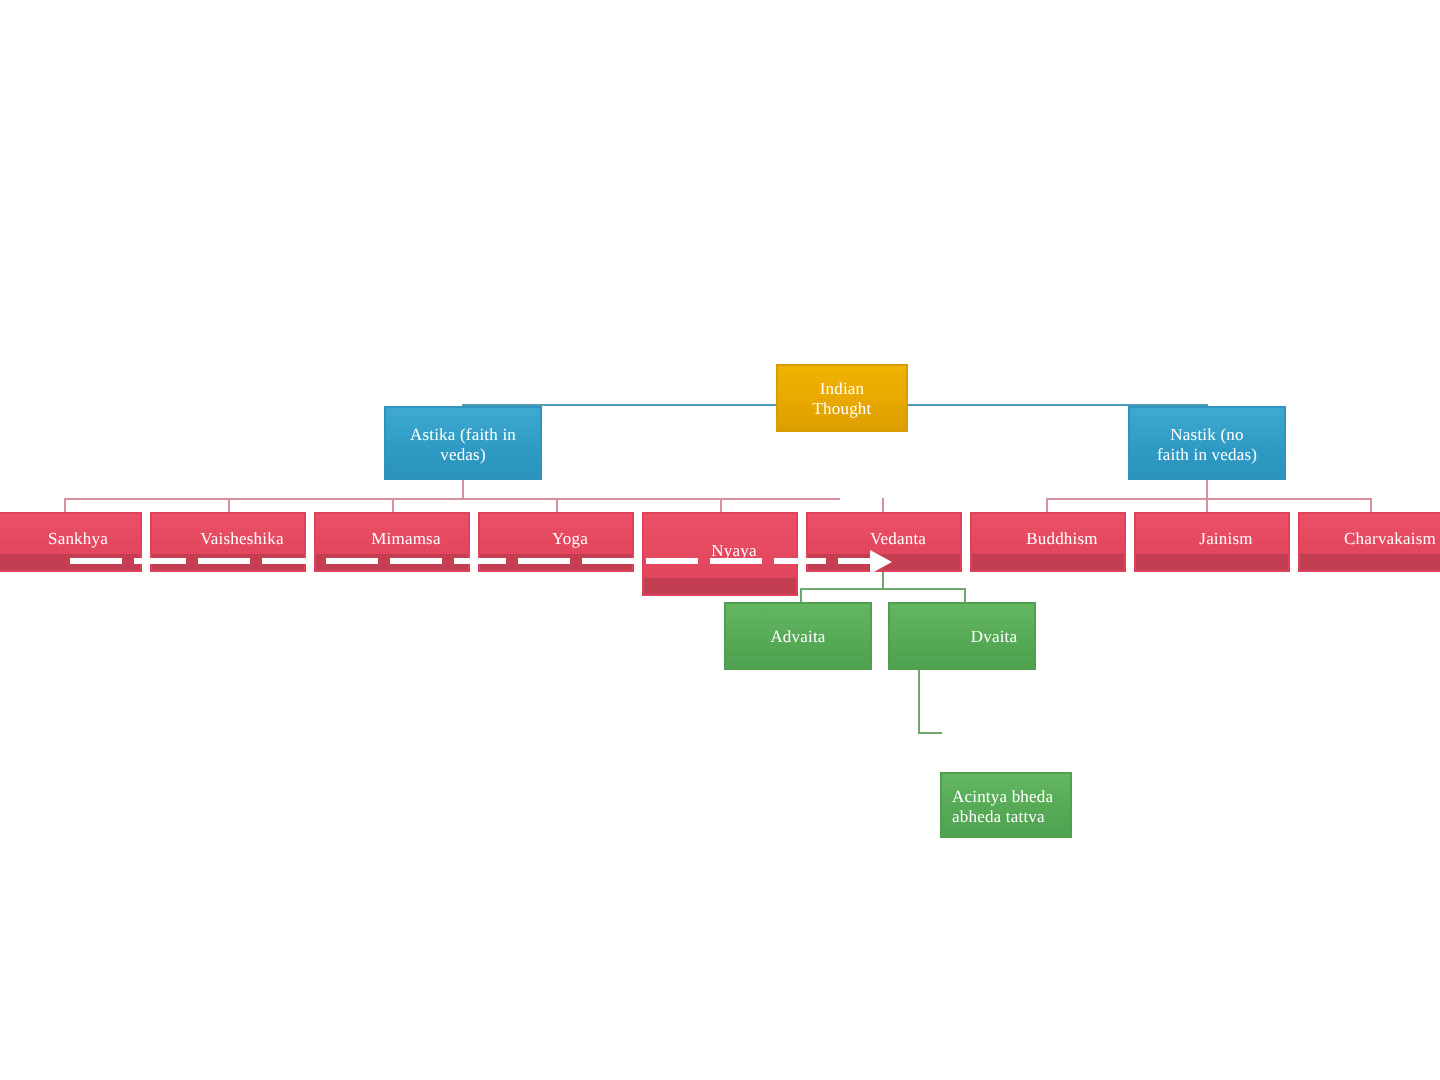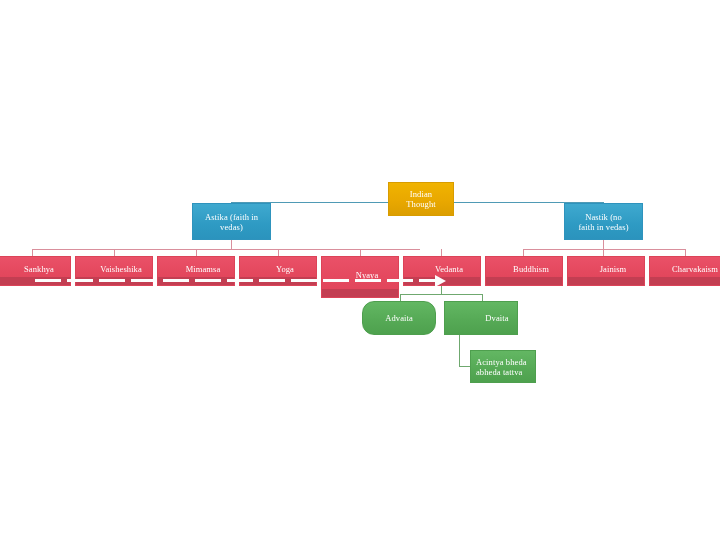--- a/index.html
+++ b/index.html
@@ -47,21 +47,21 @@
     position:absolute;left:0;right:0;bottom:0;height:8px;
     background:#c33e52;
   }
   .n-red > span{position:relative;z-index:2;margin-bottom:4px;padding-left:14px;}
   
   .n-green{
     background:linear-gradient(180deg,#63b763 0%,#55a955 60%,#4ea14e 100%);
     border:1px solid #4e9f4e;
   }
 
-  .align-left{justify-content:flex-start;text-align:left;padding-left:5px;}
+  .align-left{justify-content:flex-start;text-align:left;padding-left:5px;margin-top:36px;}
 
   
   .ln{position:absolute;z-index:2;}
   .ln-teal{background:#4f9ab5;}
   .ln-red{background:#d98f9c;}
   .ln-green{background:#6fa86f;}
 
   
   .dash-arrow{
     position:absolute;
@@ -151,21 +151,21 @@
   <div class="node n-red" style="left:485px;top:256px;width:78px;height:30px;">
     <span>Buddhism</span>
   </div>
   <div class="node n-red" style="left:567px;top:256px;width:78px;height:30px;">
     <span>Jainism</span>
   </div>
   <div class="node n-red" style="left:649px;top:256px;width:78px;height:30px;">
     <span>Charvakaism</span>
   </div>
 
-  <div class="node n-green" style="left:362px;top:301px;width:74px;height:34px;border-radius:12px;">
+  <div class="node n-green" style="left:362px;top:301px;width:74px;height:34px;">
     <span>Advaita</span>
   </div>
   <div class="node n-green" style="left:444px;top:301px;width:74px;height:34px;padding-left:35px;">
     <span>Dvaita</span>
   </div>
 
   <div class="node n-green align-left" style="left:470px;top:350px;width:66px;height:33px;">
     <span>Acintya bheda
 abheda tattva</span>
   </div>

